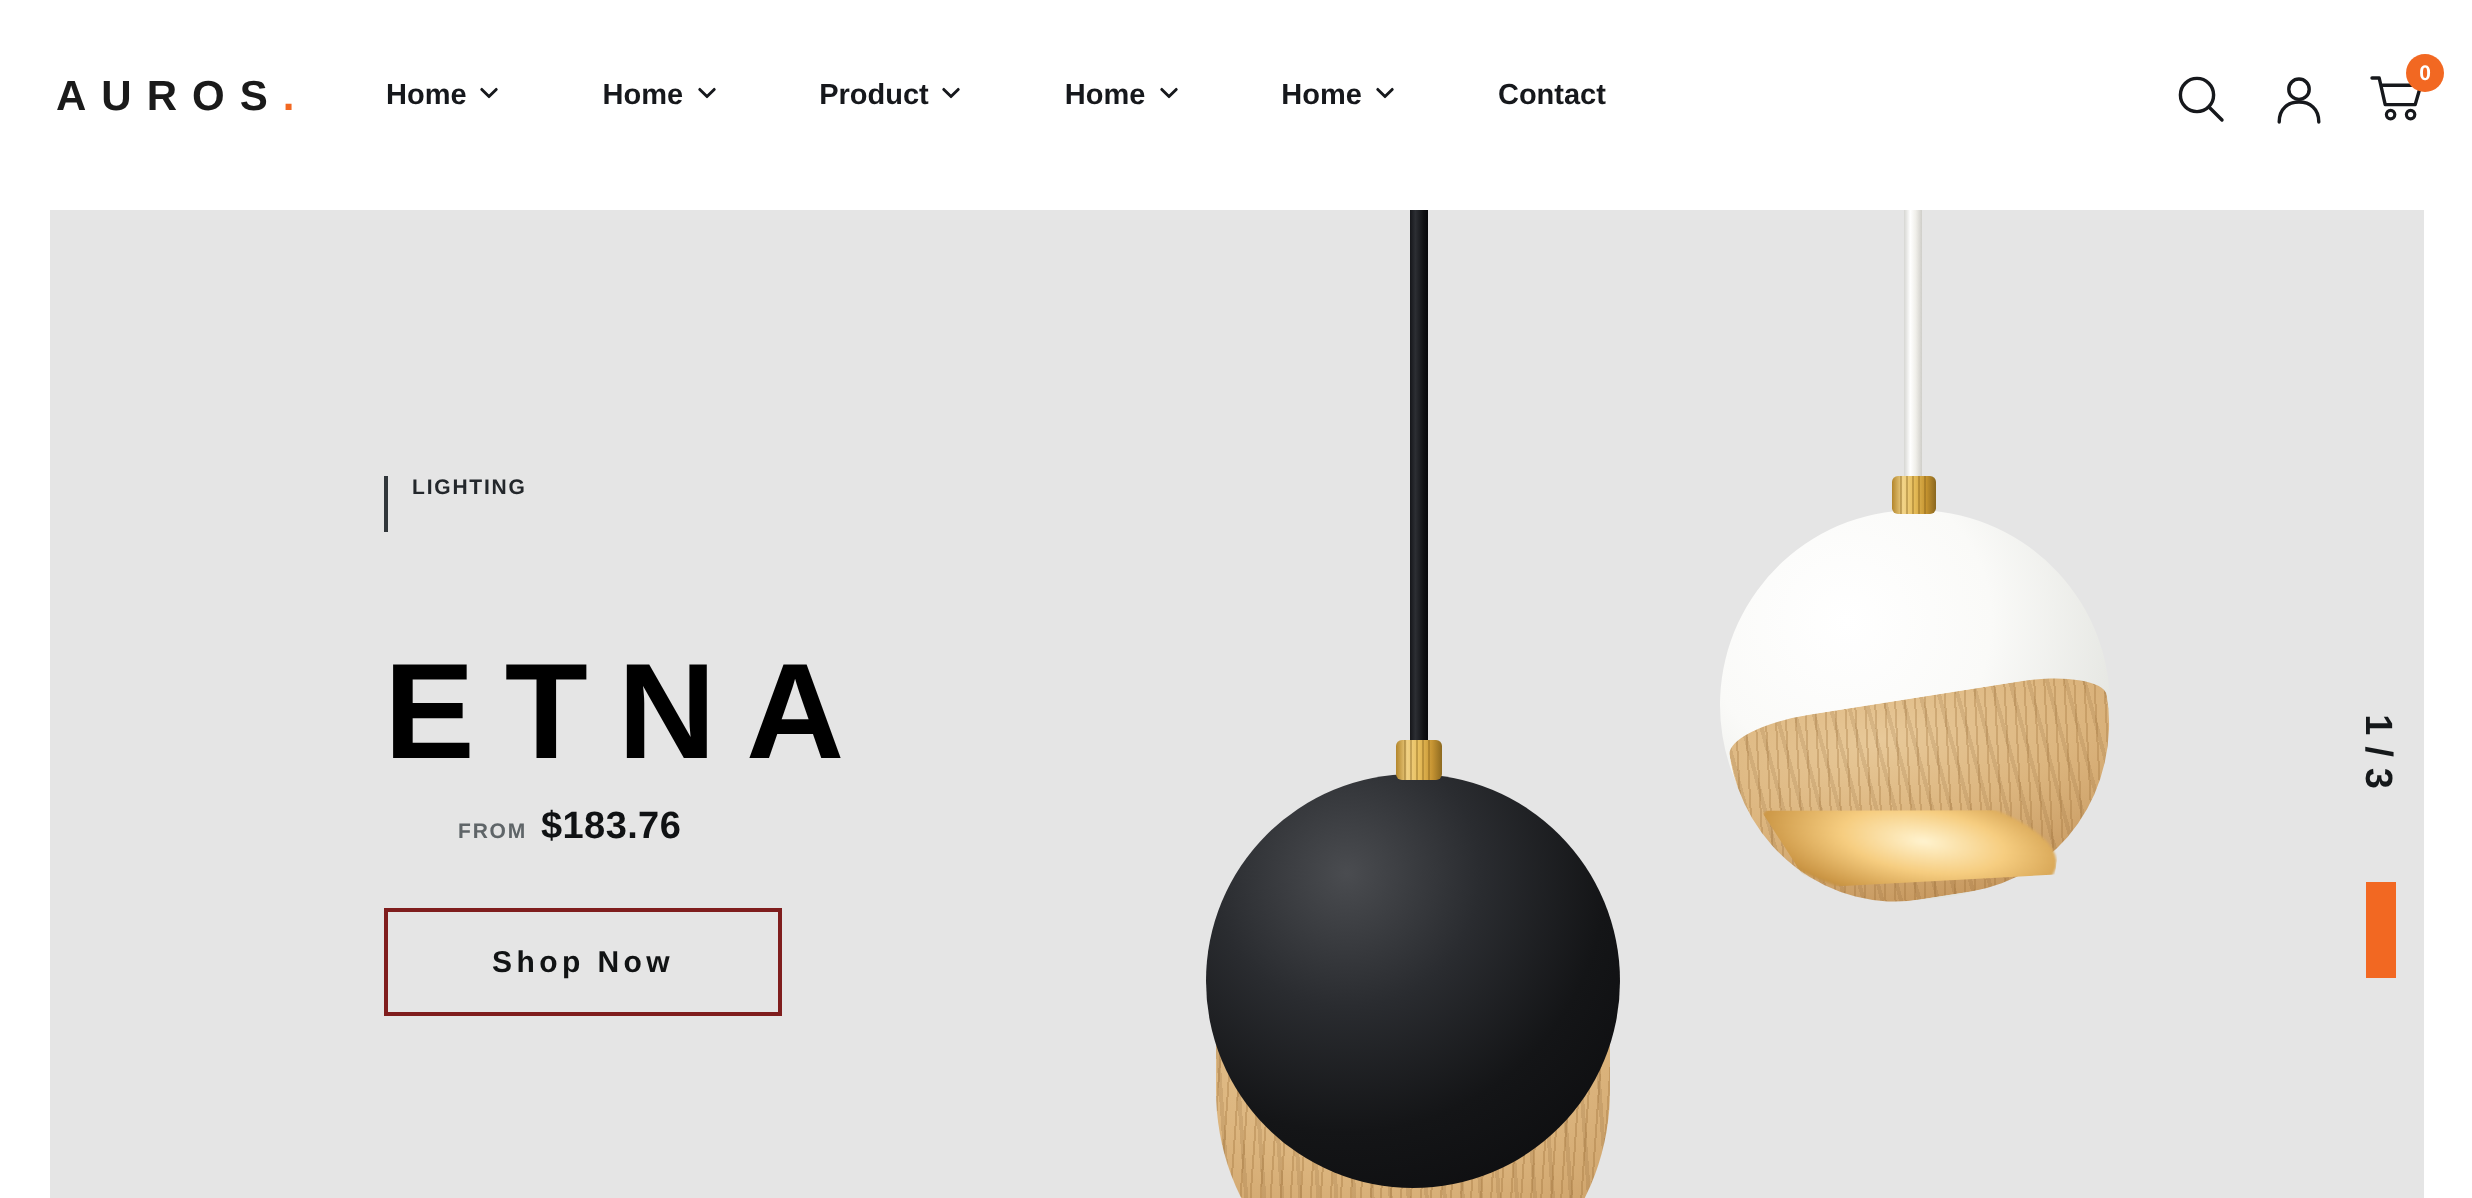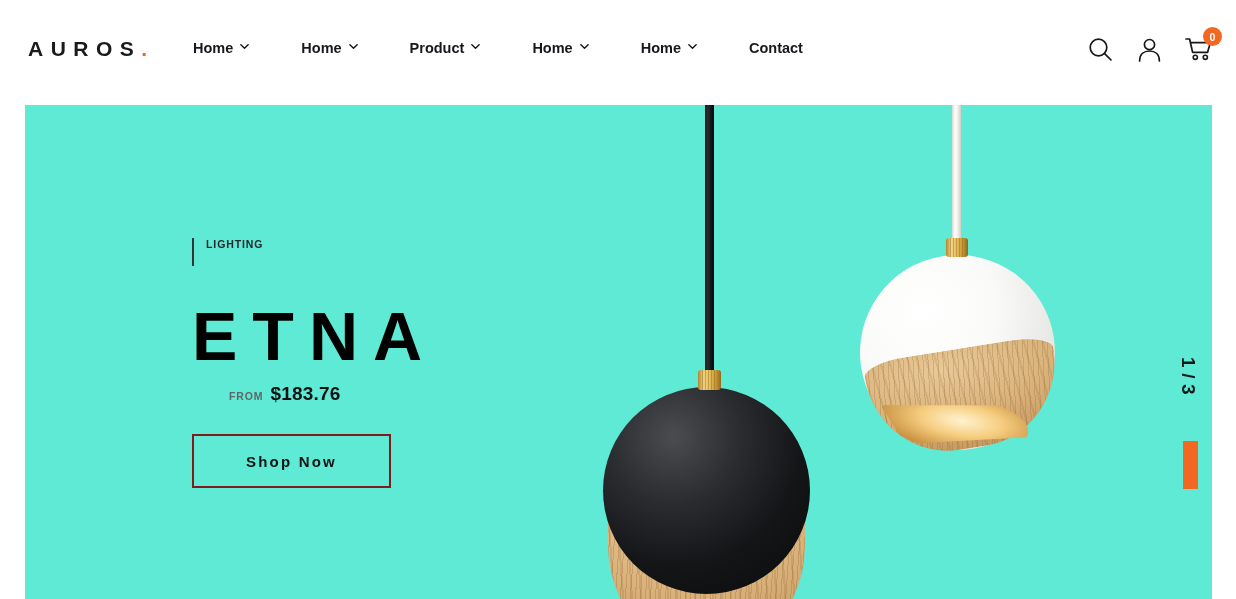--- a/index.html
+++ b/index.html
@@ -100,21 +100,21 @@
     justify-content: center;
   }
 
   
   .hero {
     position: absolute;
     left: 25px;
     top: 105px;
     width: 1187px;
     height: 494px;
-    background: #5eead4;
+    background: #e5e5e5;
     overflow: hidden;
   }
 
   .hero-copy {
     position: absolute;
     left: 167px;
     top: 132px;
     z-index: 5;
   }
   .eyebrow {
@@ -133,21 +133,21 @@
   }
   .eyebrow-line {
     font-size: 10.5px;
     font-weight: bold;
     letter-spacing: 0.9px;
     color: #23272b;
     display: block;
   }
 
   .hero-title {
-    margin-top: 52px;
+    margin-top: 72px;
     font-size: 68px;
     font-weight: bold;
     letter-spacing: 15px;
     color: #000000;
     line-height: 0.95;
   }
   .hero-price {
     margin-top: 15px;
     display: flex;
     align-items: baseline;

